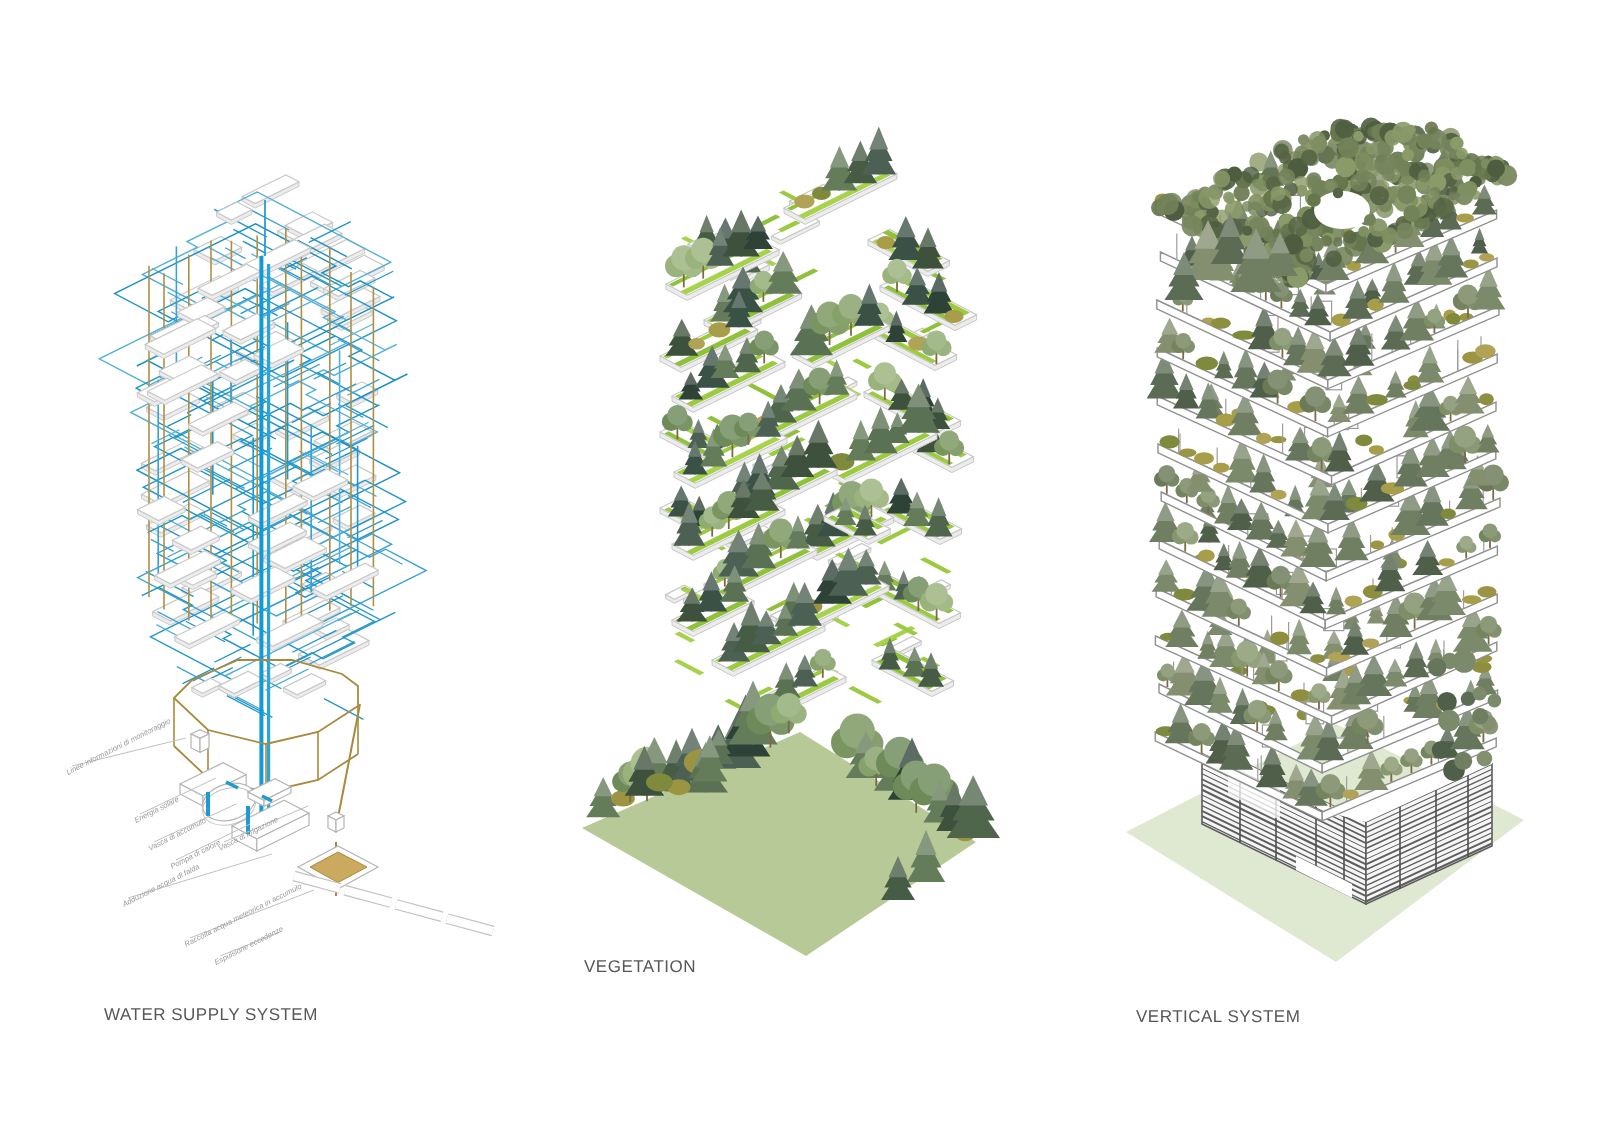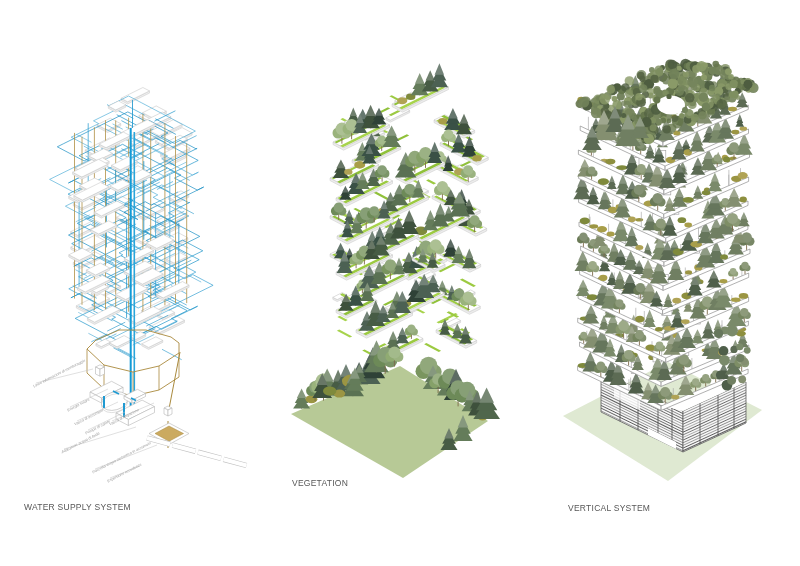--- a/index.html
+++ b/index.html
@@ -2535,17 +2535,17 @@
           <path d="M584.2 143.3L592 129.6L599.8 143.3Z" fill="#5c6b54"></path>
           <path d="M586.6 137.5L592 126L597.4 137.5Z" fill="#7f8b79"></path>
           <path d="M640 138v-4.4" stroke="#7d6a49" stroke-width=".9" fill="none"></path>
           <path d="M631 138L640 124.4L649 138Z" fill="#707f62"></path>
           <path d="M632.8 131.8L640 119.3L647.2 131.8Z" fill="#707f62"></path>
           <path d="M635.1 126.6L640 116L644.9 126.6Z" fill="#8f9b84"></path>
         </g>
       </g>
 </svg>
 
-<div class="cap" style="left:24px;top:502px">WATER SUPPLY SYSTEM</div>
+<div class="cap" style="left:52px;top:502px">WATER SUPPLY SYSTEM</div>
 
 <div class="cap" style="left:292px;top:478px">VEGETATION</div>
 
 <div class="cap" style="left:568px;top:503px">VERTICAL SYSTEM</div>
 </div>
 </body></html>

